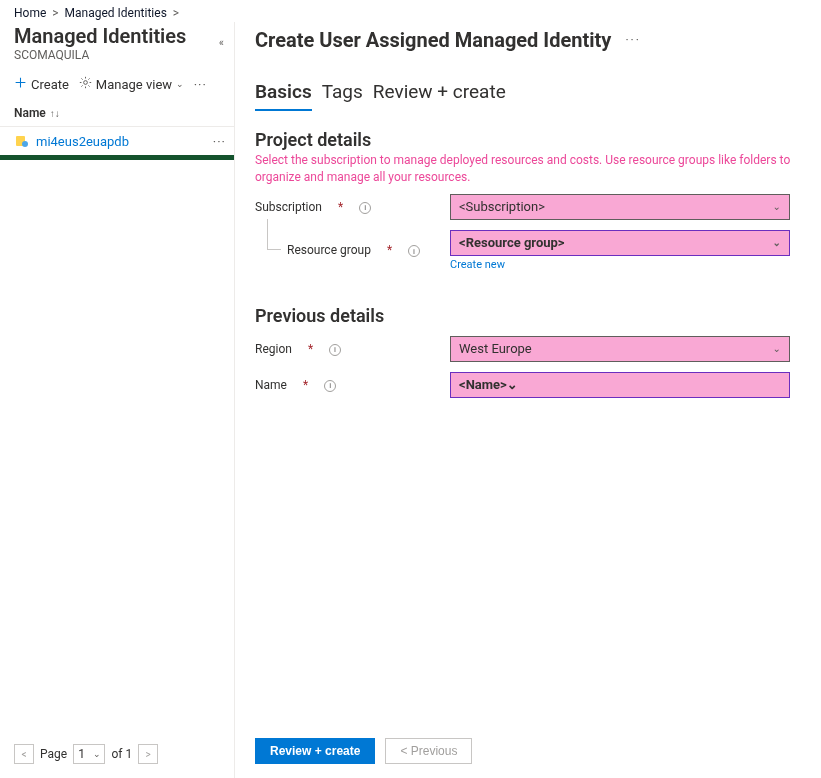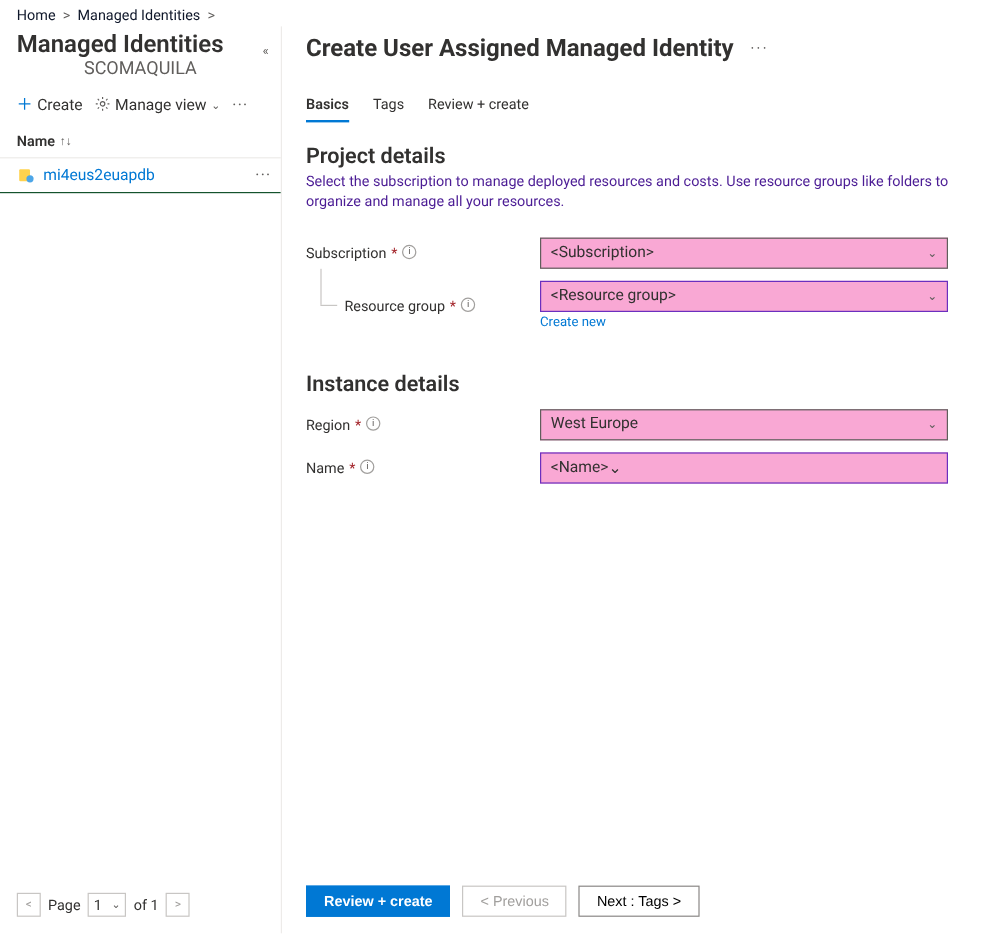--- a/index.html
+++ b/index.html
@@ -43,24 +43,23 @@
   .side-header {
     padding: 2px 14px 4px 14px;
     position: relative;
   }
   .side-title {
     font-size: 20px;
     font-weight: 600;
     line-height: 1.2;
   }
   .side-sub {
-    font-size: 15px;
+    font-size: 12px;
     color: #605e5c;
     text-transform: uppercase;
-    text-align: center;
   }
   .collapse-btn {
     position: absolute;
     right: 10px;
     top: 14px;
     color: #605e5c;
     font-size: 11px;
     cursor: pointer;
   }
   .side-toolbar {
@@ -113,21 +112,21 @@
     overflow: auto;
   }
   .list-item {
     display: flex;
     align-items: center;
     padding: 6px 8px 6px 14px;
     font-size: 13px;
     color: #0078d4;
     cursor: pointer;
     position: relative;
-    border-bottom: 1px solid #14532d;
+    border-bottom: 5px solid #14532d;
   }
   .list-item .mi-icon {
     width: 16px; height: 16px;
     margin-right: 6px;
     display: inline-flex;
     align-items: center; justify-content: center;
   }
   .list-item .row-more {
     margin-left: auto;
     color: #605e5c;
@@ -184,45 +183,45 @@
   }
   .panel-more {
     color: #605e5c;
     letter-spacing: 2px;
     cursor: pointer;
     font-size: 12px;
   }
 
   .tabs {
     display: flex;
-    gap: 20px;
+    gap: 10px;
     border-bottom: none;
-    font-size: 12px;
+    font-size: 19px;
     margin-bottom: 14px;
   }
   .tab {
     padding-bottom: 6px;
     cursor: pointer;
     color: #323130;
   }
   .tab.active {
     font-weight: 600;
     border-bottom: 2px solid #0078d4;
   }
 
   .section-title {
     font-size: 18px;
     font-weight: 600;
     margin: 4px 0 2px 0;
   }
   .section-desc {
     font-size: 12px;
-    color: #4c1d95;
+    color: #ec4899;
     line-height: 1.4;
-    margin-bottom: 21px;
+    margin-bottom: 8px;
   }
 
   .field-row {
     display: flex;
     align-items: center;
     margin-bottom: 10px;
   }
   .field-row.indented .field-label-wrap {
     padding-left: 32px;
     position: relative;
@@ -241,22 +240,22 @@
     position: absolute;
     left: 12px;
     top: 6px;
     width: 14px;
     height: 1px;
     background: #c8c6c4;
   }
   .field-label-wrap {
     width: 195px;
     display: flex;
-    align-items: flex-start;
-    gap: 4px;
+    align-items: flex-end;
+    gap: 16px;
     font-size: 12px;
   }
   .req { color: #a4262c; }
   .info-icon {
     width: 12px; height: 12px;
     border: 1px solid #a19f9d;
     border-radius: 50%;
     display: inline-flex;
     align-items: center; justify-content: center;
     font-size: 8px;
@@ -274,20 +273,21 @@
     display: flex;
     align-items: center;
     padding: 0 8px;
     background: #f9a8d4;
     font-size: 13px;
     position: relative;
     cursor: pointer;
   }
   .select-box.purple, .input-box.purple {
     border: 1px solid #6b2fbf;
+    font-weight: bold;
   }
   .select-box .chev {
     margin-left: auto;
     font-size: 10px;
     color: #605e5c;
   }
   .helper-link {
     font-size: 11px;
     color: #0078d4;
     margin-top: 2px;
@@ -443,21 +443,21 @@
           <div class="select-box purple">
             <span>&lt;Resource group&gt;</span>
             <span class="chev">⌄</span>
           </div>
           <span class="helper-link">Create new</span>
         </div>
       </div>
 
       <div class="sect-spacer"></div>
 
-      <div class="section-title">Instance details</div>
+      <div class="section-title">Previous details</div>
       <div style="height:8px;"></div>
 
       <div class="field-row">
         <div class="field-label-wrap">
           <span>Region</span>
           <span class="req">*</span>
           <span class="info-icon">i</span>
         </div>
         <div class="field-ctrl">
           <div class="select-box">
@@ -478,16 +478,15 @@
             <span>&lt;Name&gt;</span>
             <span class="chev">⌄</span>
           </div>
         </div>
       </div>
     </div>
 
     <div class="footer-bar">
       <button class="btn primary">Review + create</button>
       <button class="btn disabled">&lt; Previous</button>
-      <button class="btn">Next : Tags &gt;</button>
     </div>
   </div>
 </div>
 
 </body></html>

